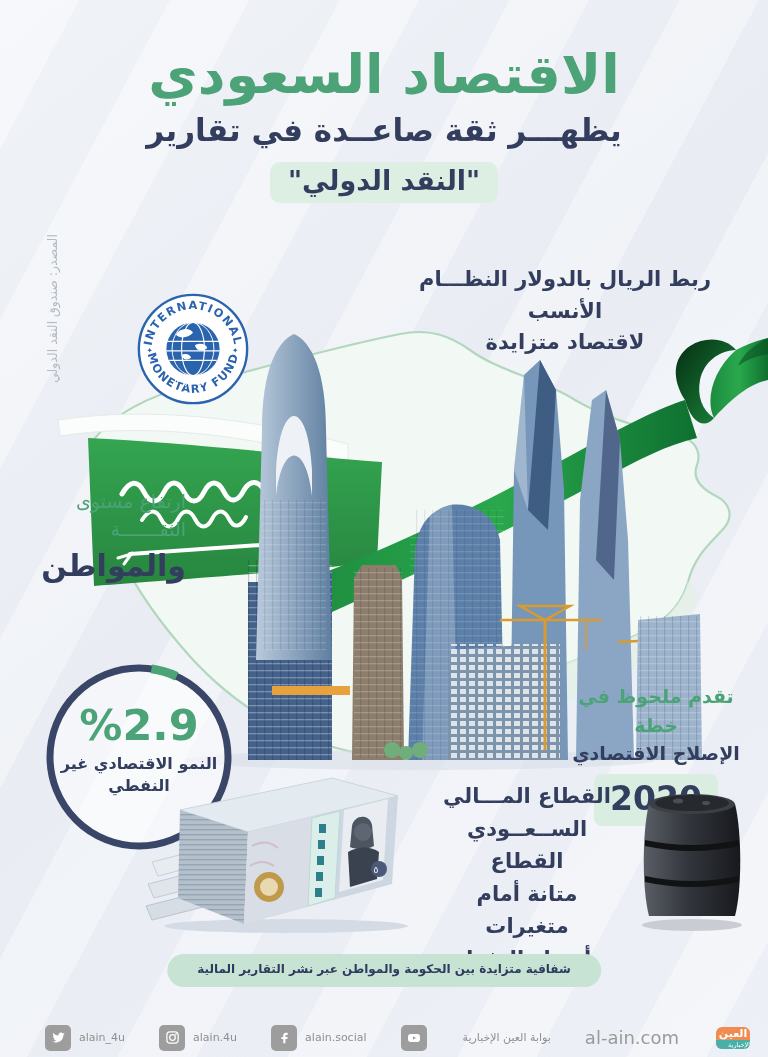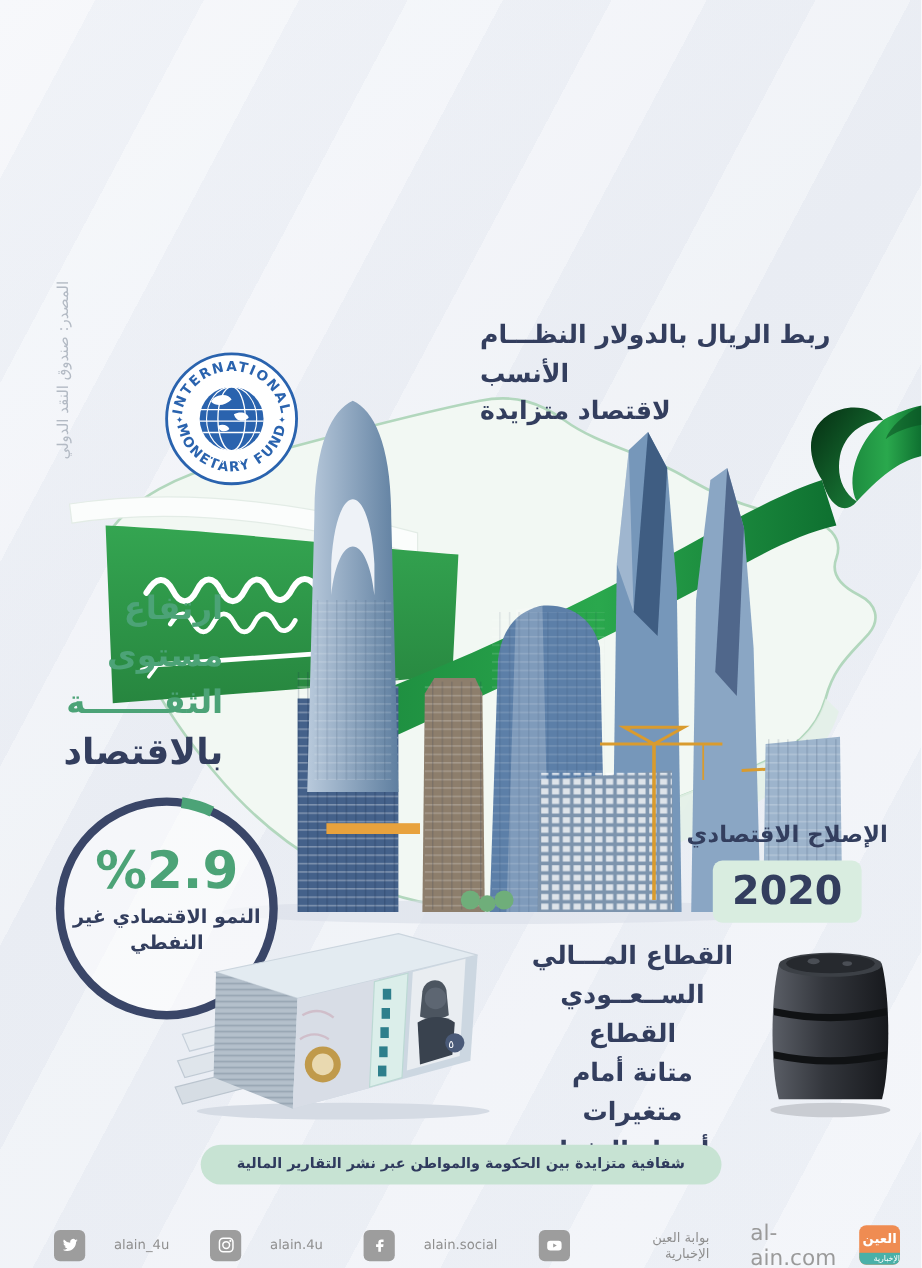--- a/index.html
+++ b/index.html
@@ -13,56 +13,61 @@
   
   .header{top:44px;left:0;right:0;text-align:center;direction:rtl;}
   .title{font-size:54px;font-weight:800;color:#4ca377;line-height:1.15;}
   .subtitle{font-size:31px;font-weight:bold;color:#333e5e;margin-top:6px;}
   .badge{display:inline-block;margin-top:14px;background:#ddefe3;border-radius:10px;
          padding:3px 18px 7px;font-size:27px;font-weight:bold;color:#333e5e;}
   
   .source{top:301px;left:-48px;width:200px;text-align:center;transform:rotate(-90deg);
           font-size:12.5px;color:#b3bac4;direction:rtl;}
   
-  .peg{top:264px;left:400px;width:330px;text-align:left;direction:rtl;
+  .peg{top:264px;left:400px;width:330px;text-align:center;direction:rtl;
        font-size:21px;font-weight:bold;color:#333e5e;line-height:1.5;}
   .confidence{top:488px;left:8px;width:178px;text-align:right;direction:rtl;line-height:1.45;}
-  .confidence .g{font-size:27px;font-weight:bold;color:#4ca377;}
+  .confidence .g{font-size:19px;font-weight:normal;color:#4ca377;}
   .confidence .n{font-size:30px;font-weight:800;color:#333e5e;line-height:1.5;}
   .reform{top:682px;left:570px;width:172px;text-align:center;direction:rtl;line-height:1.5;}
   .reform .l1{font-size:19px;font-weight:bold;color:#4ca377;}
   .reform .l2{font-size:19px;font-weight:800;color:#333e5e;}
   .reform .year{display:inline-block;margin-top:6px;background:#d9ede0;border-radius:8px;
                 padding:0 16px 3px;font-size:33px;font-weight:800;color:#333e5e;}
   .financial{top:780px;left:438px;width:178px;text-align:center;direction:rtl;
              font-size:21px;font-weight:800;color:#333e5e;line-height:1.55;}
   
   .banner{top:954px;left:50%;transform:translateX(-50%);background:#c7e3d3;border-radius:24px;
           padding:8px 30px 11px;font-size:12px;font-weight:800;color:#2f3a5d;direction:rtl;white-space:nowrap;}
   
   .footer{top:1018px;left:0;right:0;height:39px;display:flex;align-items:center;padding:0 18px 0 45px;}
-  .social-item{display:flex;align-items:center;gap:24px;margin-right:34px;}
+  .social-item{display:flex;align-items:center;gap:8px;margin-right:34px;}
   .sicon{width:26px;height:26px;border-radius:5px;background:#9d9d9d;display:flex;
          align-items:center;justify-content:center;flex:0 0 auto;}
   .handle{font-size:11px;color:#8f8f8f;}
   .handle.ar{direction:rtl;margin-left:28px;}
   .website{margin-left:auto;font-size:18px;color:#9a9a9a;margin-right:10px;}
-  .alain-logo{width:34px;height:33px;border-radius:6px;background:#ef8c52;overflow:hidden;
-              display:flex;flex-direction:column;flex:0 0 auto;}
+  .alain-logo{width:34px;height:22px;border-radius:6px;background:#ef8c52;overflow:hidden;
+              display:flex;flex-direction:column;flex:0 0 auto;margin-left:27px;}
   .alain-top{flex:1;display:flex;align-items:center;justify-content:center;
              color:#fff;font-size:11px;font-weight:bold;direction:rtl;}
   .alain-bottom{height:10px;background:#49b0a8;color:#fff;font-size:6.5px;text-align:right;
                 line-height:10px;direction:rtl;}
   svg text{font-family:"DejaVu Sans",sans-serif;}
 </style>
 </head>
 <body>
 
 <div class="page">
 
+  <div class="abs header">
+    <div class="title">الاقتصاد السعودي</div>
+    <div class="subtitle">يظهـــر ثقة صاعــدة في تقارير</div>
+    <div><span class="badge">"النقد الدولي"</span></div>
+  </div>
 
   <div class="abs source">المصدر: صندوق النقد الدولي</div>
 
   <div class="abs peg">
     <div>ربط الريال بالدولار النظـــام الأنسب</div>
     <div>لاقتصاد متزايدة</div>
   </div>
 
   <svg class="abs" style="left:0;top:320px;z-index:1;" width="768" height="455" viewBox="0 0 768 455">
     <defs>
@@ -204,21 +209,21 @@
       <path d="M 44,42 c 7,-5 14,-3 16,1 c -5,5 -13,7 -18,2 z M 62,56 c 6,-3 12,-1 13,3 c -4,4 -11,4 -13,-3 z
                M 48,66 c 5,-2 9,0 10,3 c -3,3 -9,3 -10,-3 z" fill="#fff"></path>
       <path d="M 40,90 q 20,12 40,0" stroke="#fff" stroke-width="1.5" fill="none"></path>
       <path d="M 46,92 l -3,4 M 54,95 l -2,4 M 66,95 l 2,4 M 74,92 l 3,4" stroke="#fff" stroke-width="1.2"></path>
     </g>
   </svg>
 
   <div class="abs confidence">
     <div class="g">ارتفاع مستوى</div>
     <div class="g">الثقـــــــة</div>
-    <div class="n">بالاقتصاد</div>
+    <div class="n">والمواطن</div>
   </div>
 
   <svg class="abs" style="left:44px;top:662px;" width="190" height="190" viewBox="0 0 190 190">
     <circle cx="95" cy="95" r="89" fill="rgba(255,255,255,.55)" stroke="#3a4668" stroke-width="7"></circle>
     <path d="M 107.4,6.9 A 89,89 0 0 1 132.6,14.3" stroke="#4ca377" stroke-width="9" fill="none"></path>
     <text x="95" y="78" text-anchor="middle" font-size="43" font-weight="800" fill="#4ca377">%2.9</text>
     <text x="95" y="107" text-anchor="middle" font-size="16" font-weight="bold" fill="#333e5e" direction="rtl">النمو الاقتصادي غير</text>
     <text x="95" y="129" text-anchor="middle" font-size="16" font-weight="bold" fill="#333e5e" direction="rtl">النفطي</text>
   </svg>
 
@@ -260,20 +265,21 @@
         <text x="240" y="107" font-size="9" fill="#fff" text-anchor="middle">٥</text>
         <circle cx="133" cy="121" r="15" fill="#c09a4b"></circle>
           <circle cx="133" cy="121" r="9" fill="#e9d9b0"></circle>
         <path d="M 116,80 q 14,-8 26,2 M 114,100 q 12,-8 24,0" stroke="#c7a0ae" stroke-width="2" fill="none" opacity=".5"></path>
         <text x="118" y="60" transform="rotate(-13 118 60)" font-size="10" fill="#2e8f86">٠٠٥٦٤٩٦٤</text>
       </g>
     </g>
   </svg>
 
   <div class="abs reform">
+    <div class="l1">تقدم ملحوظ في خطة</div>
     <div class="l2">الإصلاح الاقتصادي</div>
     <div><span class="year">2020</span></div>
   </div>
 
   <div class="abs financial">
     <div>القطاع المـــالي</div>
     <div>الســعــودي القطاع</div>
     <div>متانة أمام متغيرات</div>
     <div>أسعار النفط</div>
   </div>

